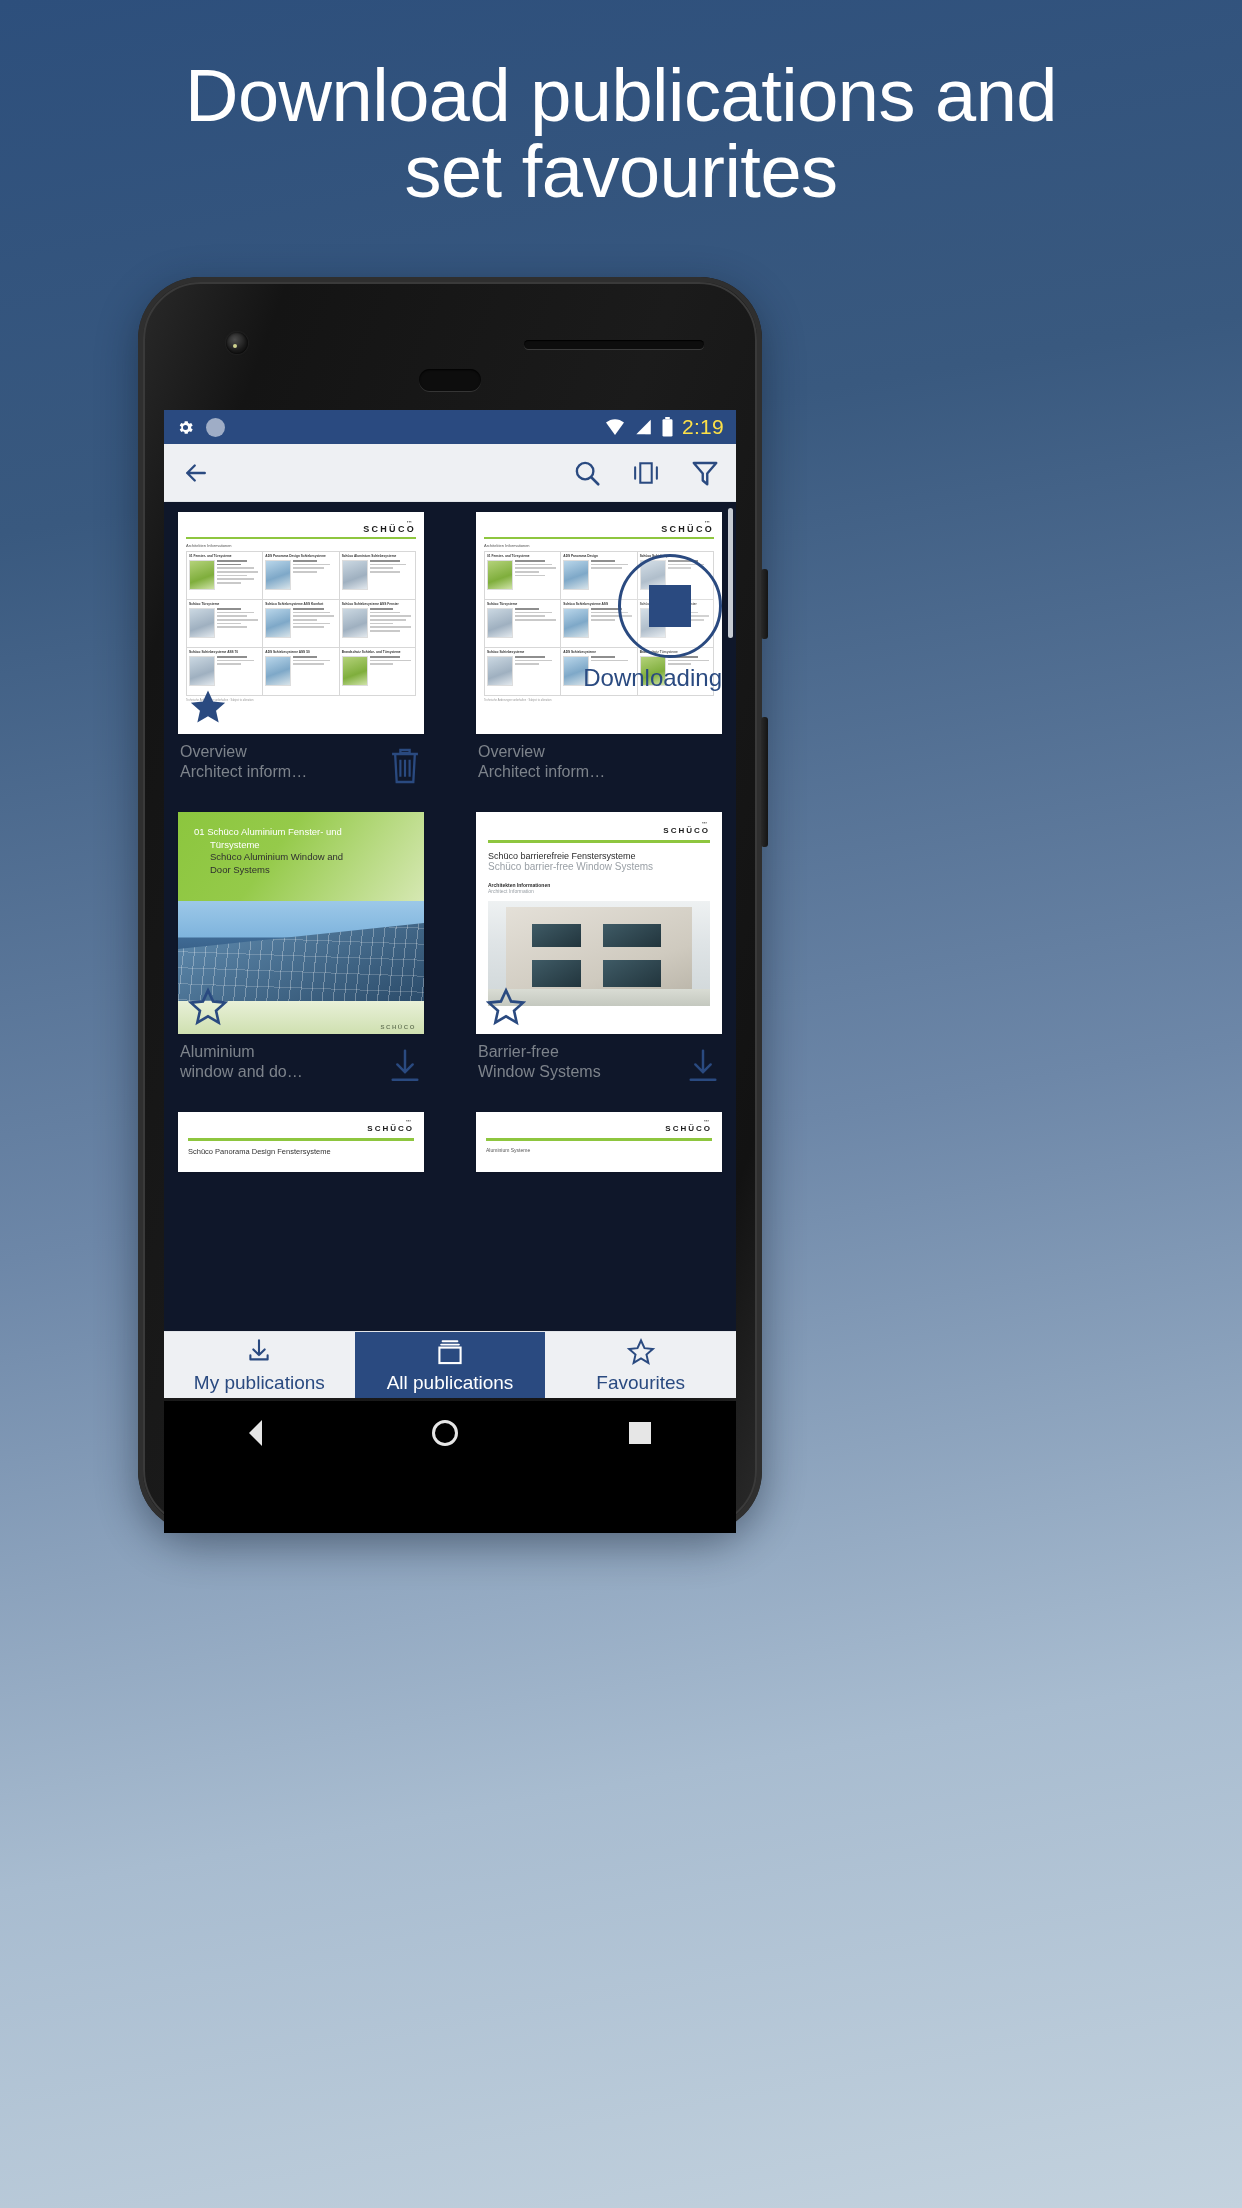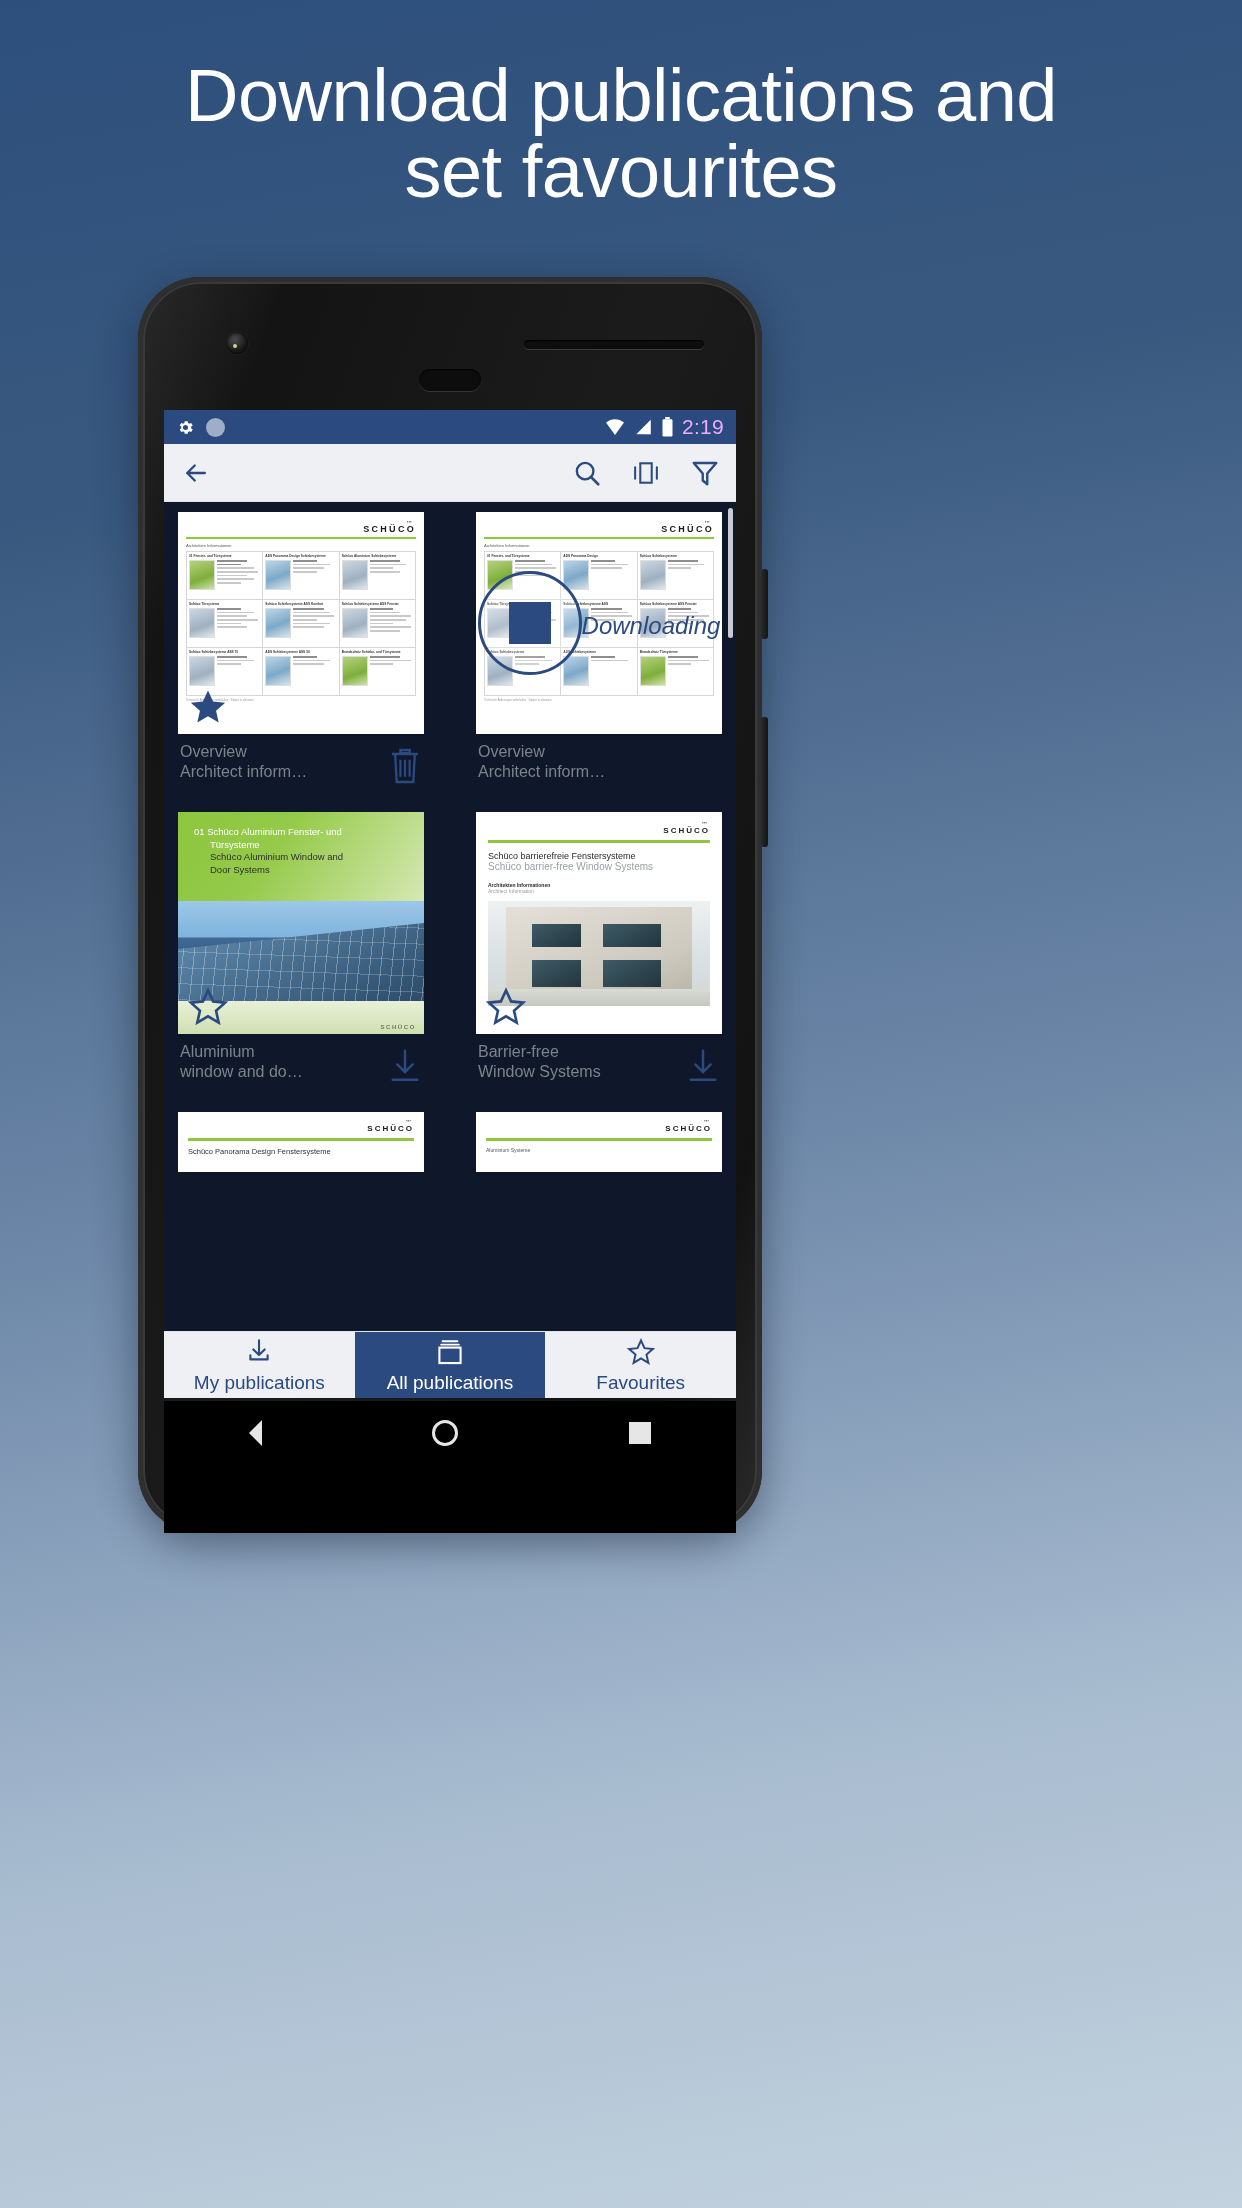--- a/index.html
+++ b/index.html
@@ -79,21 +79,21 @@
     background: #f7f8f9;
     overflow: hidden;
   }
 
   
   .statusbar {
     height: 34px;
     background: #2a4a80;
     display: flex; align-items: center;
     padding: 0 12px;
-    color: #f0abfc;
+    color: #fde047;
   }
   .sb-left { display: flex; align-items: center; gap: 11px; }
   .sb-right { margin-left: auto; display: flex; align-items: center; gap: 8px; }
   .sb-time { font-size: 21px; font-weight: 500; letter-spacing: .3px; }
   .gear { width: 19px; height: 19px; }
   .dot-circle {
     width: 19px; height: 19px; border-radius: 50%;
     background: rgba(255,255,255,.55);
   }
 
@@ -268,22 +268,22 @@
   .peek .pt.sm { font-size: 5px; color: #555; }
 
   
   .fav {
     position: absolute; left: 9px; bottom: 6px;
     width: 42px; height: 42px;
   }
   
   .dl-overlay {
     position: absolute; inset: 0;
-    display: flex; flex-direction: row;
-    align-items: center; justify-content: center; font-style: italic;
+    display: flex; flex-direction: column;
+    align-items: flex-end; justify-content: center;
   }
   .dl-circle {
     width: 104px; height: 104px; border-radius: 50%;
     border: 3px solid #2a4a80;
     display: flex; align-items: center; justify-content: center;
     background: rgba(255,255,255,.18);
   }
   .dl-circle span { width: 42px; height: 42px; background: #2a4a80; display: block; }
   .dl-label {
     margin-top: 6px;

